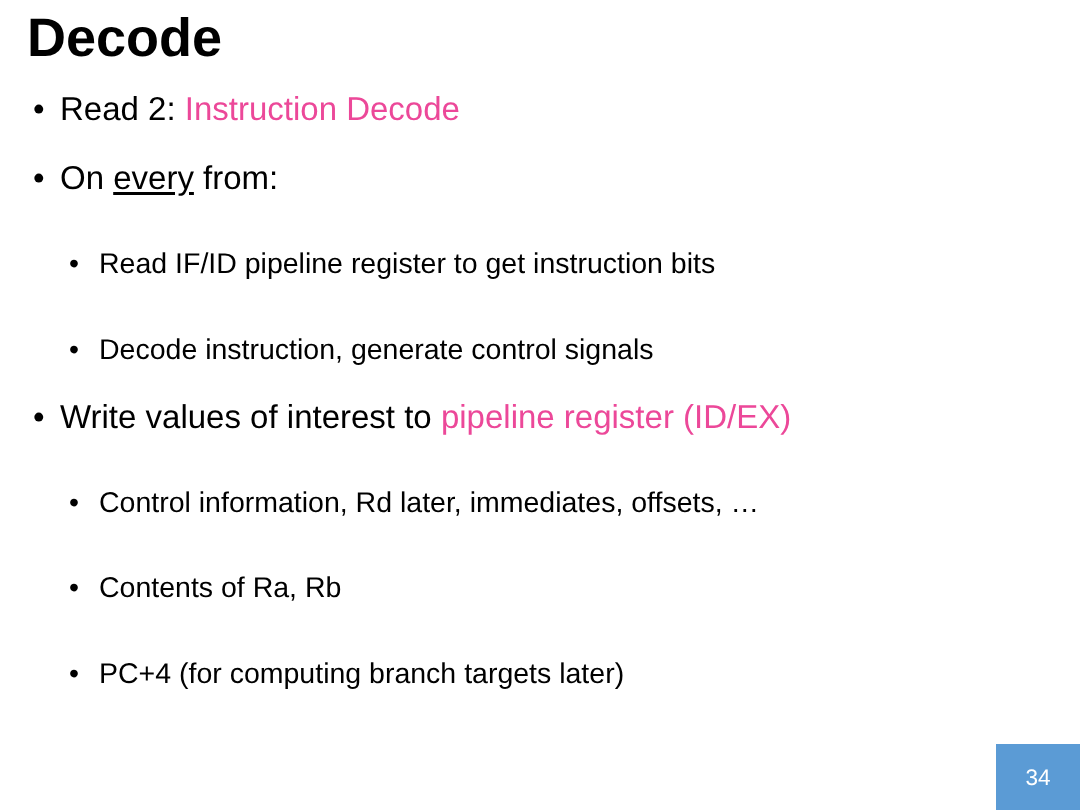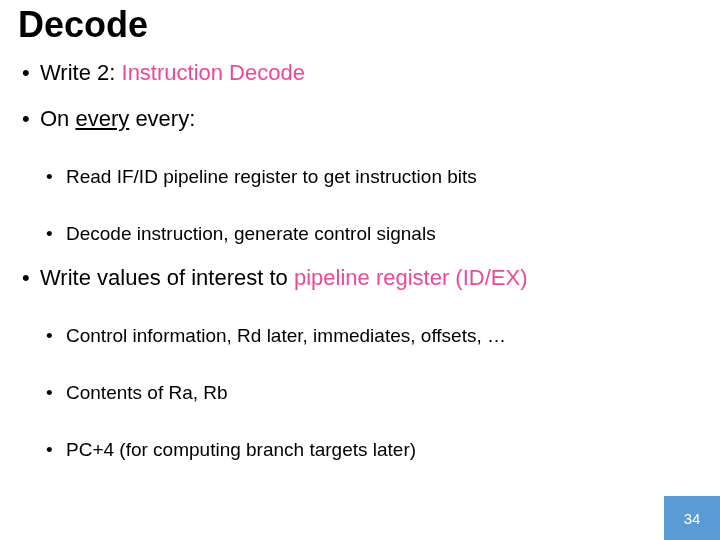--- a/index.html
+++ b/index.html
@@ -88,25 +88,25 @@
 </head>
 <body>
 
 <div class="slide">
 
   <h1 class="title">Decode</h1>
 
   <ul class="level1">
 
     <li>
-      <span>Write 2: </span><span class="orange">Instruction Decode</span>
+      <span>Read 2: </span><span class="orange">Instruction Decode</span>
     </li>
 
     <li>
-      <span>On </span><span class="underline">every</span><span> every:</span>
+      <span>On </span><span class="underline">every</span><span> from:</span>
       <ul class="level2">
         <li>Read IF/ID pipeline register to get instruction bits</li>
         <li>Decode instruction, generate control signals</li>
       </ul>
     </li>
 
     <li>
       <span>Write values of interest to </span><span class="orange">pipeline register (ID/EX)</span>
       <ul class="level2">
         <li>Control information, Rd later, immediates, offsets, …</li>

